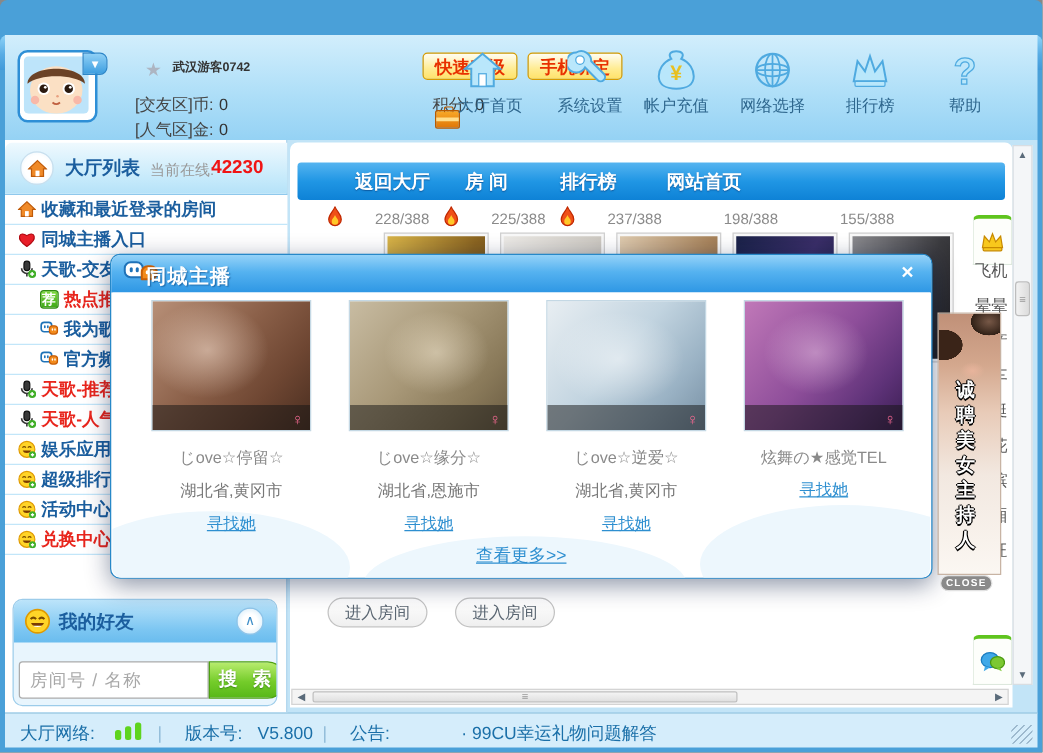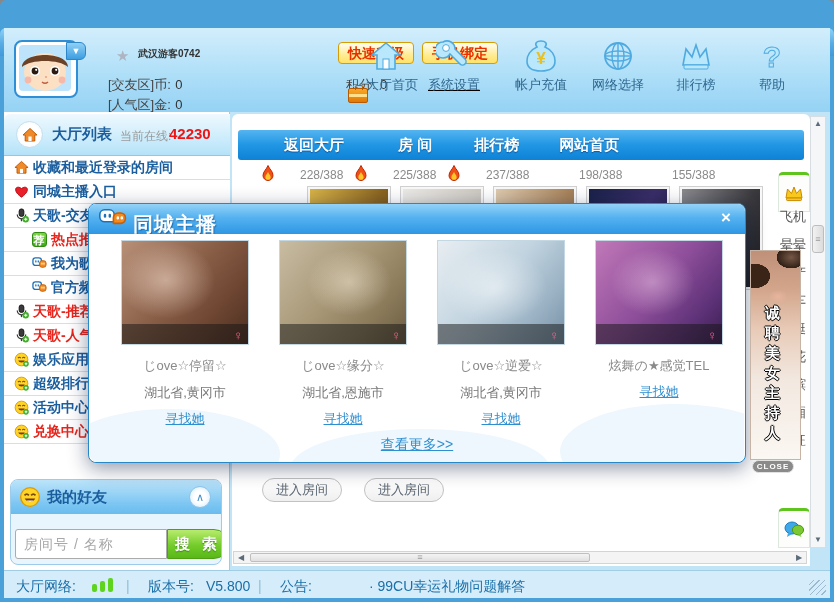--- a/index.html
+++ b/index.html
@@ -81,21 +81,21 @@
   .hsb .arrow{position:absolute;top:0;width:12px;height:11px;color:#5A6B7A;font-size:8px;text-align:center;line-height:11px;cursor:pointer;}
   .hsb .thumbh{position:absolute;left:16px;top:1px;width:340px;height:9px;background:linear-gradient(#F4F4F4,#E0E0E0);border:1px solid #BFBFBF;border-radius:2px;color:#999;font-size:9px;text-align:center;line-height:7px;cursor:pointer;}
 
   
   .rtab{left:778px;width:32px;height:40px;background:#FDFEFB;border:1px solid #DDE8DD;border-top:3px solid #5FC41E;border-radius:5px 5px 0 0;display:flex;align-items:center;justify-content:center;cursor:pointer;}
   .gift{left:758px;width:48px;text-align:right;font-size:13px;color:#555;}
 
   
   .modal{left:88px;top:203px;width:658px;height:260px;background:#fff;border:1px solid #2788C8;border-radius:8px;box-shadow:0 5px 20px rgba(0,20,60,.45);z-index:20;}
   .modal-head{position:absolute;left:0;top:0;width:100%;height:30px;background:linear-gradient(#94D2F8 0%,#55B2F0 45%,#2E97E4 100%);border-radius:7px 7px 0 0;}
-  .modal-title{position:absolute;left:44px;top:7px;color:#fff;font-size:20px;font-weight:bold;letter-spacing:1px;text-shadow:1px 1px 1px rgba(0,60,120,.5);}
+  .modal-title{position:absolute;left:28px;top:7px;color:#fff;font-size:16px;font-weight:bold;letter-spacing:1px;text-shadow:1px 1px 1px rgba(0,60,120,.5);}
   .modal-close{position:absolute;right:14px;top:4px;color:#fff;font-size:17px;font-weight:bold;cursor:pointer;}
   .mlogo{position:absolute;left:10px;top:5px;transform:scale(.8);transform-origin:0 0;}
   .modal-body{position:absolute;left:1px;top:30px;width:654px;height:228px;background:#fff;border-radius:0 0 7px 7px;overflow:hidden;}
   .cloud{position:absolute;background:#EDF7FD;border-radius:50%;}
   .card{position:absolute;top:0;width:128px;text-align:center;}
   .photo{position:relative;width:128px;height:105px;border:1px solid #C4D8E4;margin-top:6px;}
   .photo .strip{position:absolute;left:0;bottom:0;width:100%;height:20px;background:rgba(20,20,20,.5);}
   .photo .gender{position:absolute;right:5px;bottom:1px;color:#F06890;font-size:13px;font-weight:bold;}
   .pname{margin-top:12px;font-size:13px;color:#8A8A8A;}
   .ploc{margin-top:9px;font-size:13px;color:#777;}
@@ -250,21 +250,21 @@
     <div class="abs briefcase"></div>
     <div class="abs pillbtn" style="left:334px;">快速升级</div>
     <div class="abs pillbtn" style="left:418px;">手机绑定</div>
 
     <div class="abs navicon" style="left:350px;text-align:right;">
       <svg width="36" height="36">
           <use href="#sym-home"></use>
         </svg>
       <div class="lbl">大厅首页</div>
     </div>
-    <div class="abs navicon" style="left:418px;text-decoration:underline;">
+    <div class="abs navicon" style="left:436px;">
       <svg width="36" height="36">
           <use href="#sym-wrench"></use>
         </svg>
       <div class="lbl">系统设置</div>
     </div>
     <div class="abs navicon" style="left:505px;">
       <svg width="36" height="36">
           <use href="#sym-bag"></use>
         </svg>
       <div class="lbl">帐户充值</div>
@@ -287,21 +287,21 @@
         </svg>
       <div class="lbl">帮助</div>
     </div>
   </div>
 
   <div class="abs appbody"></div>
 
   <div class="abs main"></div>
   <div class="abs navbar">
     <div class="navtab" style="margin-left:46px;">返回大厅</div>
-    <div class="navtab" style="margin-left:54px;">房 间</div>
+    <div class="navtab" style="margin-left:28px;">房 间</div>
     <div class="navtab" style="margin-left:42px;">排行榜</div>
     <div class="navtab" style="margin-left:40px;">网站首页</div>
   </div>
 
   <svg class="abs" style="left:260px;top:165px;" width="16" height="18">
       <use href="#sym-flame"></use>
     </svg>
   <div class="abs count" style="left:300px;top:168px;">228/388</div>
   <svg class="abs" style="left:353px;top:165px;" width="16" height="18">
       <use href="#sym-flame"></use>

